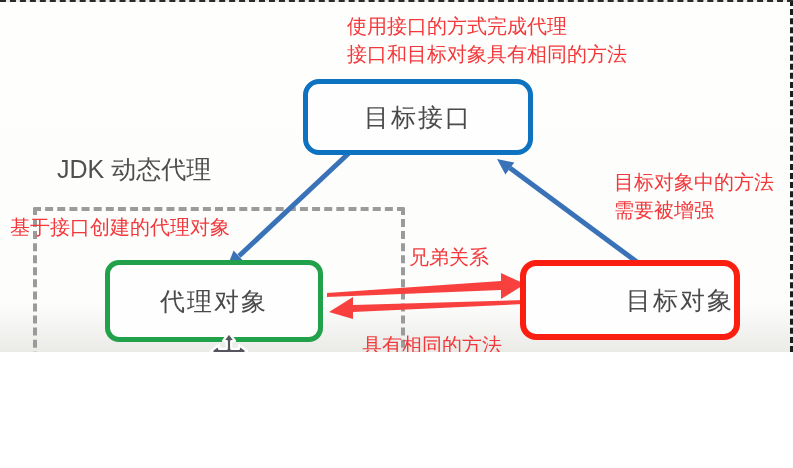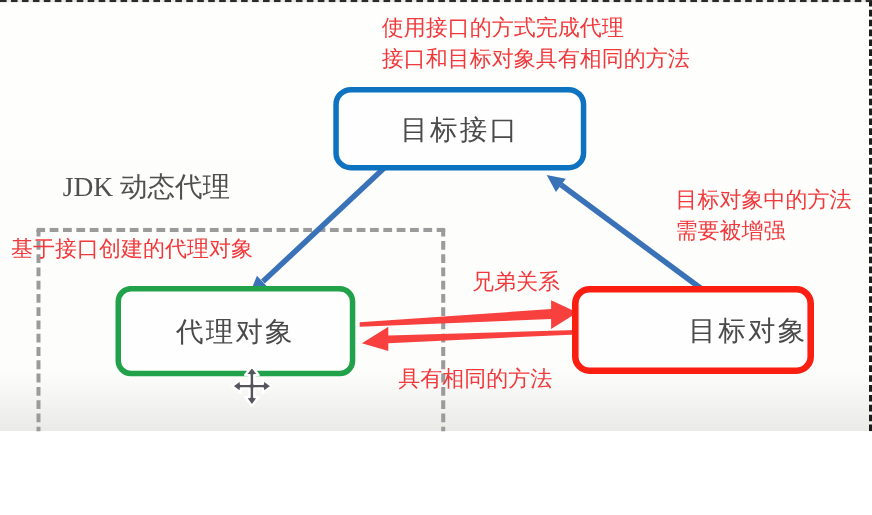--- a/index.html
+++ b/index.html
@@ -1,20 +1,20 @@
 <!DOCTYPE html>
 <html><head>
 <meta charset="utf-8">
 <style>
   html,body{margin:0;padding:0;}
   .stage{
     position:relative;
-    width:793px;height:392px;
+    width:793px;height:352px;
     overflow:hidden;
-    font-family:Liberation Serif, serif;
+    font-family:Liberation Sans, sans-serif;
     background:linear-gradient(180deg,#fefefd 0%,#fdfdfc 86%,#eaeae7 100%);
     border-top:2px dashed #2a2a2a;
     border-right:3px dashed #1c1c1c;
     box-sizing:border-box;
   }
   .note{position:absolute;color:#f2383a;font-size:20px;line-height:28px;white-space:nowrap;}
   .dark-label{position:absolute;color:#4f4f4f;white-space:nowrap;}
   .node{
     position:absolute;background:#fefefe;border-radius:16px;
     display:flex;align-items:center;justify-content:center;
@@ -26,21 +26,21 @@
   .node-red{left:520px;top:258px;width:220px;height:80px;border:6px solid #fb1f12;justify-content:flex-end;}
   .memory-box{
     position:absolute;left:33px;top:205px;width:372px;height:213px;
     border:4px dashed #9b9b9b;box-sizing:border-box;border-radius:2px;
   }
   .overlay{position:absolute;left:0;top:0;pointer-events:none;}
   .title-note{left:347px;top:10px;}
   .jdk-label{left:57px;top:151px;font-size:25px;}
   .proxy-note{left:10px;top:211px;}
   .target-note{left:614px;top:166px;text-align:left;}
-  .sibling-note{left:429px;top:241px;}
+  .sibling-note{left:409px;top:241px;}
   .same-note{left:362px;top:329px;}
   .memory-label{left:100px;top:365px;font-size:24px;letter-spacing:1px;}
 </style>
 </head>
 <body>
 
 <div class="stage">
 
   <div class="note title-note">
     <div>使用接口的方式完成代理</div>

